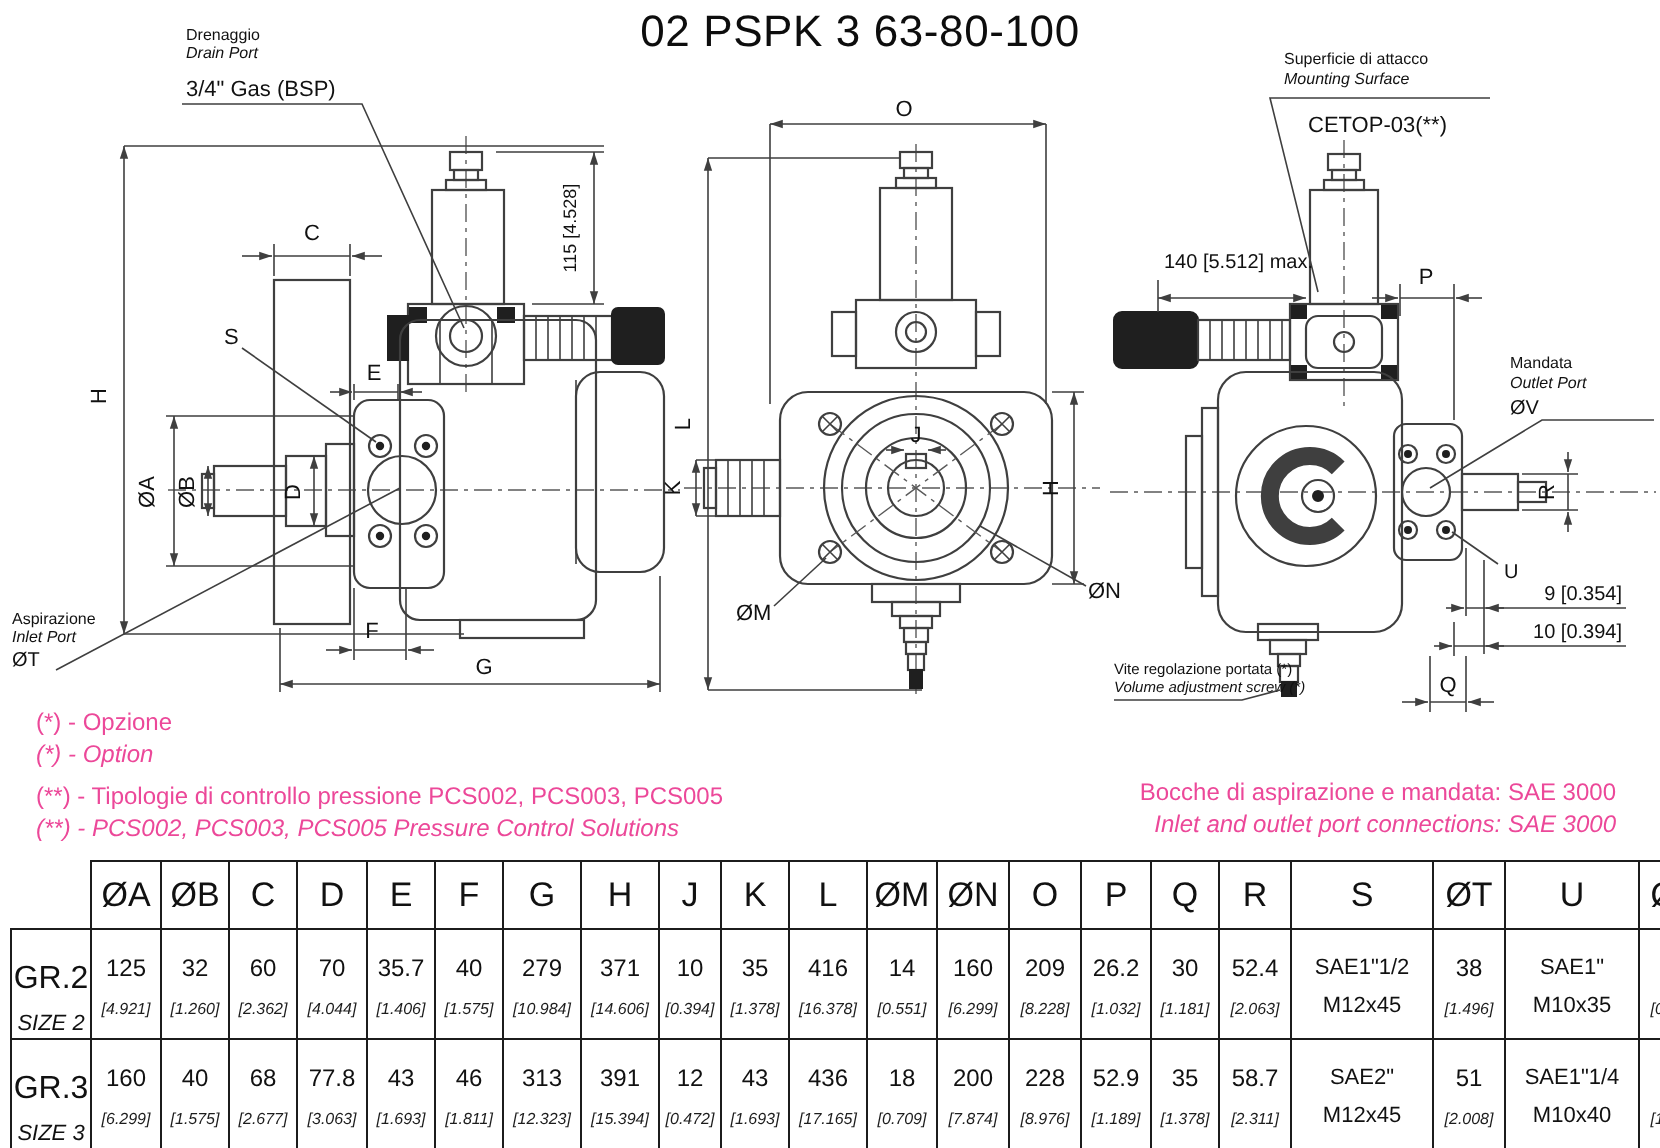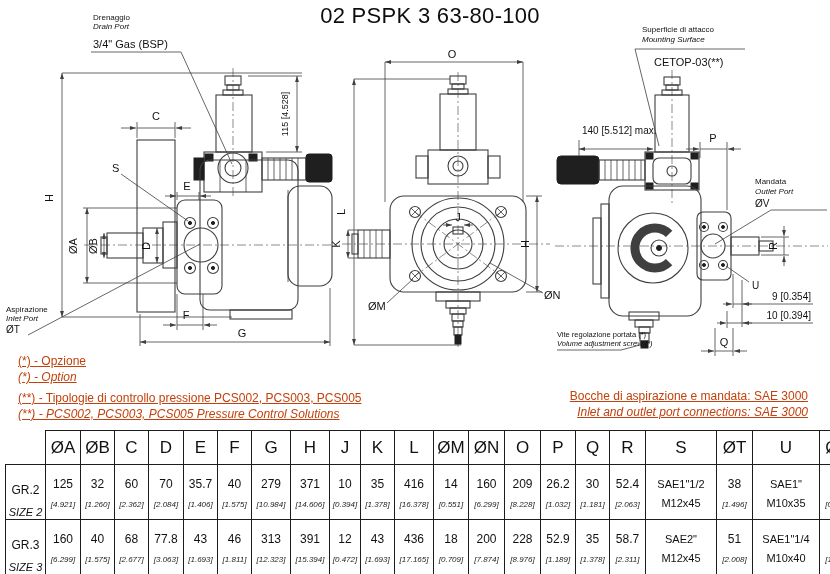--- a/index.html
+++ b/index.html
@@ -16,33 +16,33 @@
   .ln{stroke:#3f3f3f;stroke-width:1.1;fill:none;}
   .thin{stroke:#3f3f3f;stroke-width:.8;fill:none;}
   .dk{fill:#1f1f1f;stroke:#1f1f1f;}
   .cl{stroke:#5a5a5a;stroke-width:.7;fill:none;stroke-dasharray:9 3 2 3;}
   text{fill:#111;font-family:"Liberation Sans",sans-serif;}
   .t8{font-size:8px;} .t7{font-size:7.5px;} .t10{font-size:10px;} .t11{font-size:11px;}
   .t9{font-size:9px;}
   .it{font-style:italic;}
   .mid{text-anchor:middle;} .end{text-anchor:end;}
   
-  .note{position:absolute;font-size:12px;line-height:16px;color:#c2410c;text-decoration:underline;}
+  .note{position:absolute;font-size:12px;line-height:16px;color:#ec4899;}
   #notesL{left:18px;top:353px;}
   #notesR{right:22px;top:388px;text-align:right;}
   .gap{height:5px;}
   
   #tblwrap{position:absolute;left:5px;top:430px;width:821px;}
   table{border-collapse:collapse;table-layout:fixed;width:821px;}
   th,td{border:1px solid #1c1c1c;text-align:center;vertical-align:middle;padding:0;overflow:hidden;}
   th.corner{border:none;background:#fff;}
   thead th{height:33px;font-size:17px;font-weight:normal;}
   tbody tr{height:53px;}
   th.rl{font-weight:normal;}
-  .rl1{font-size:12px;line-height:14px;margin-top:18px;}
+  .rl1{font-size:16px;line-height:14px;margin-top:18px;}
   .rl2{font-size:11px;font-style:italic;line-height:14px;margin-top:8px;}
   .mm{font-size:12px;font-weight:normal;line-height:13px;margin-top:3px;}
   .mmp{font-size:11px;font-weight:normal;line-height:13px;margin-top:3px;}
   .inch{font-size:8px;font-style:italic;line-height:10px;margin-top:9px;color:#1c1c1c;}
   .inp{font-size:11px;font-style:normal;line-height:12px;margin-top:6px;}
 </style>
 </head>
 <body>
 
 <div id="page">
@@ -413,21 +413,21 @@
             <td>
               <div class="mm">32</div>
               <div class="inch">[1.260]</div>
             </td>
             <td>
               <div class="mm">60</div>
               <div class="inch">[2.362]</div>
             </td>
             <td>
               <div class="mm">70</div>
-              <div class="inch">[2.084]</div>
+              <div class="inch">[4.044]</div>
             </td>
             <td>
               <div class="mm">35.7</div>
               <div class="inch">[1.406]</div>
             </td>
             <td>
               <div class="mm">40</div>
               <div class="inch">[1.575]</div>
             </td>
             <td>

